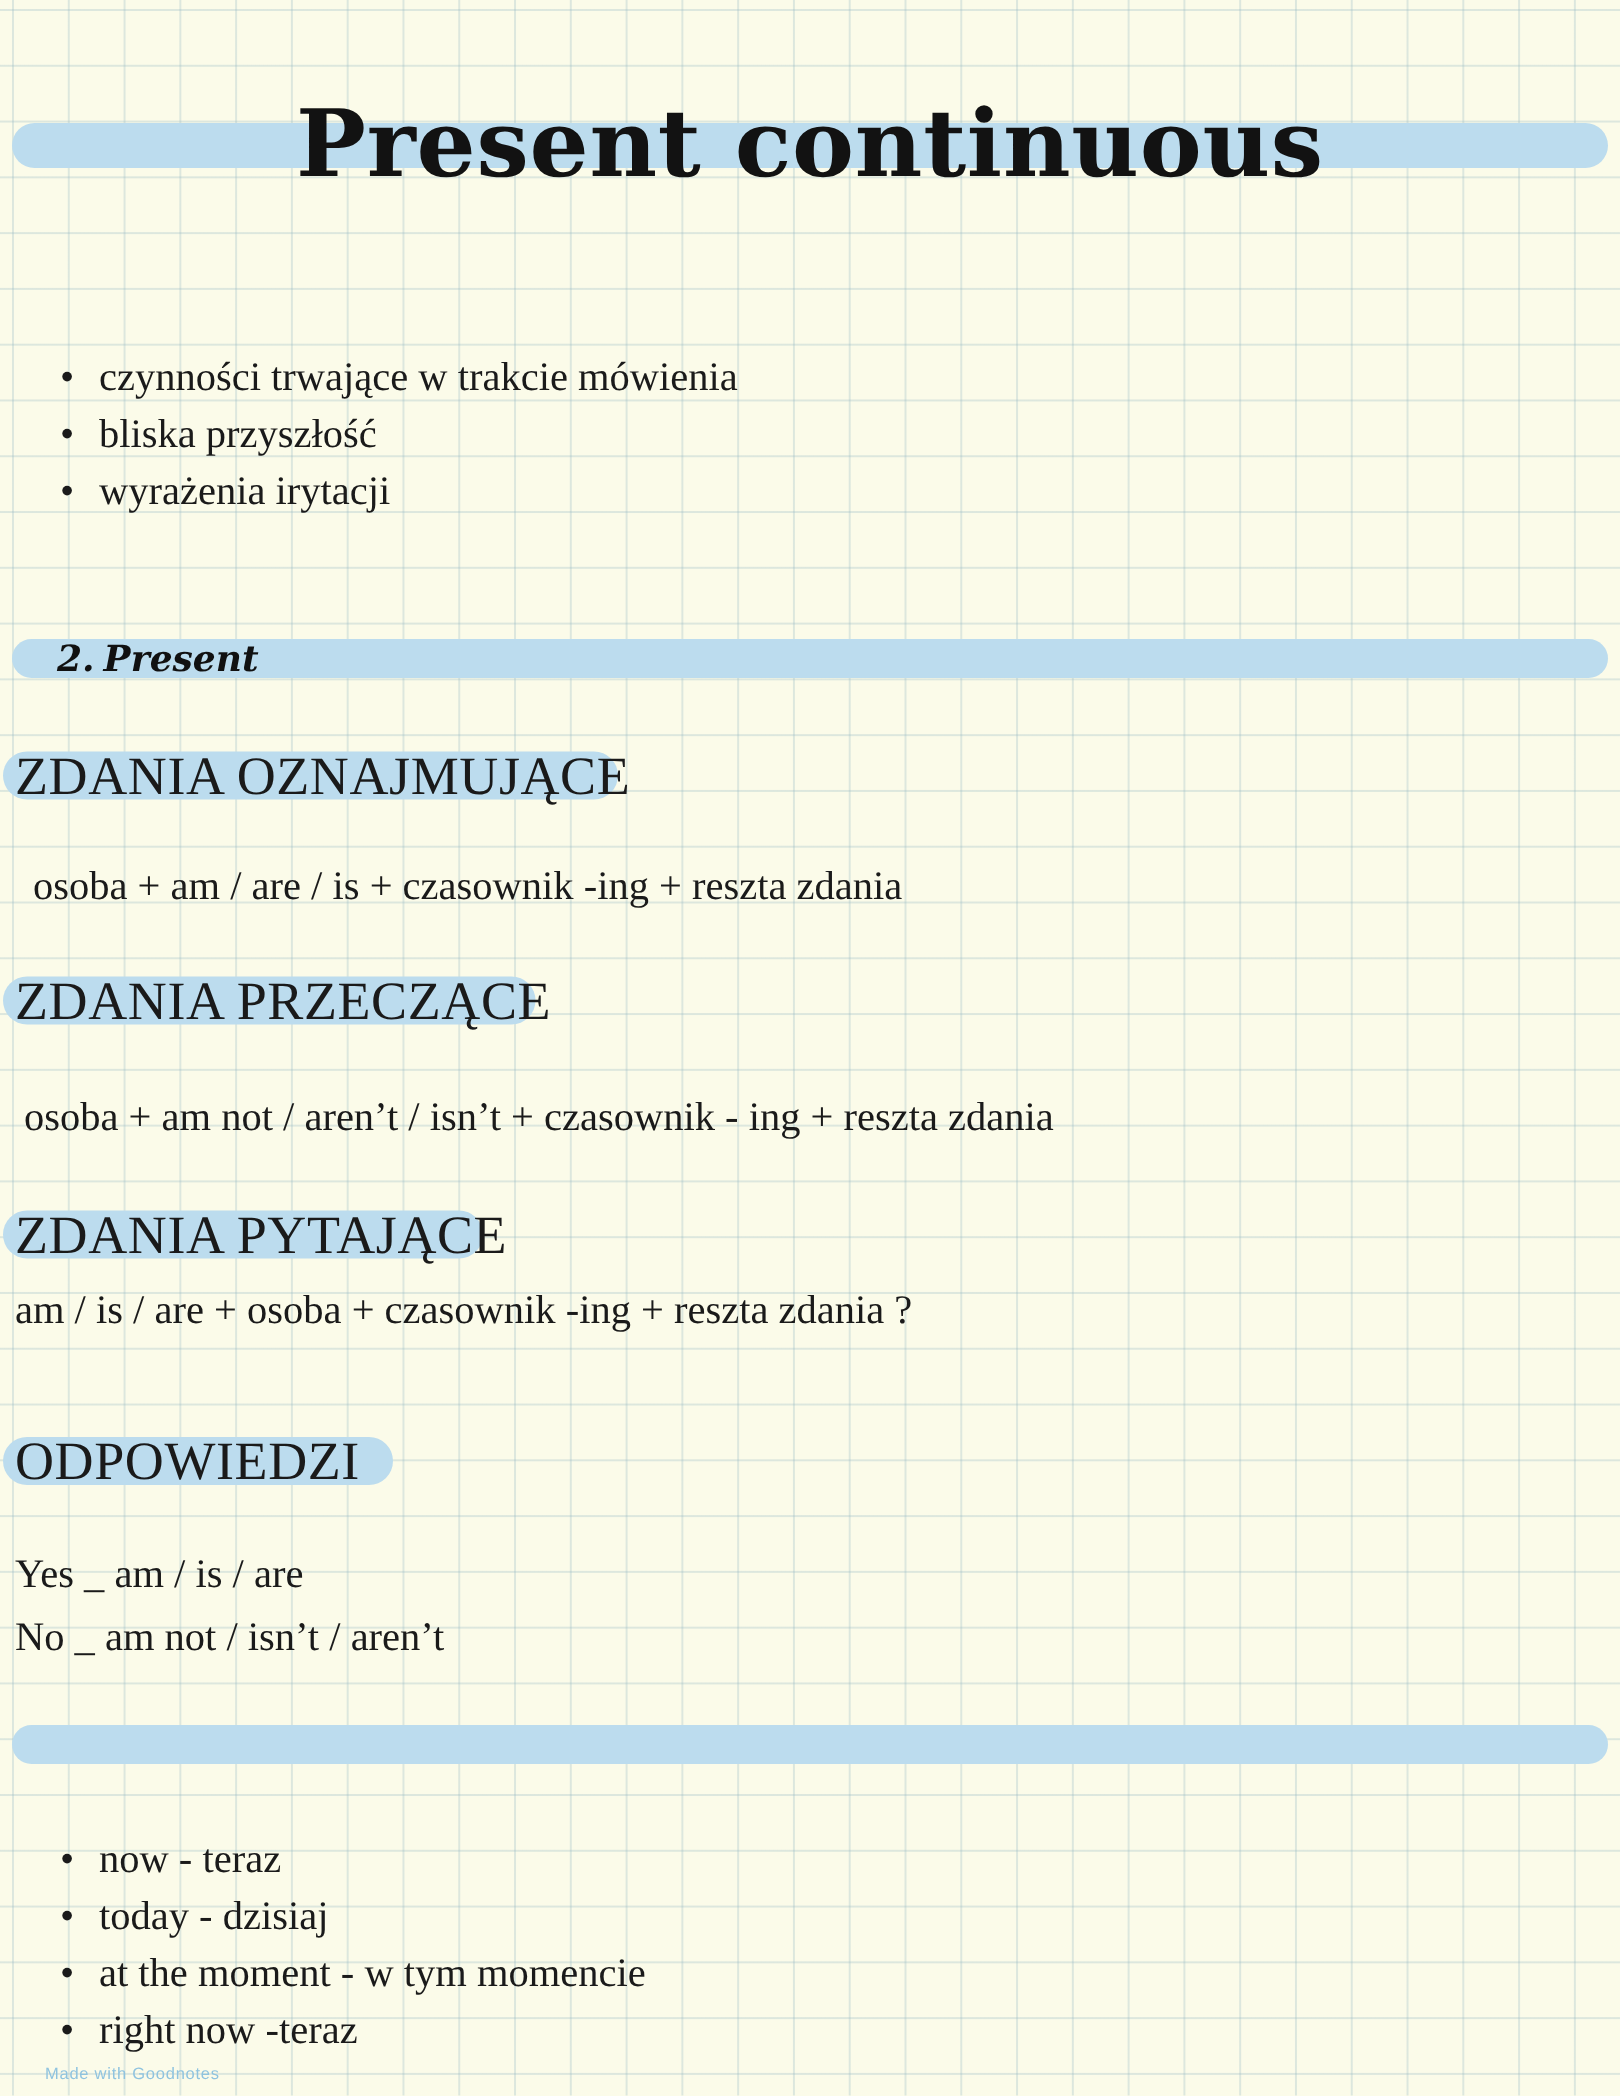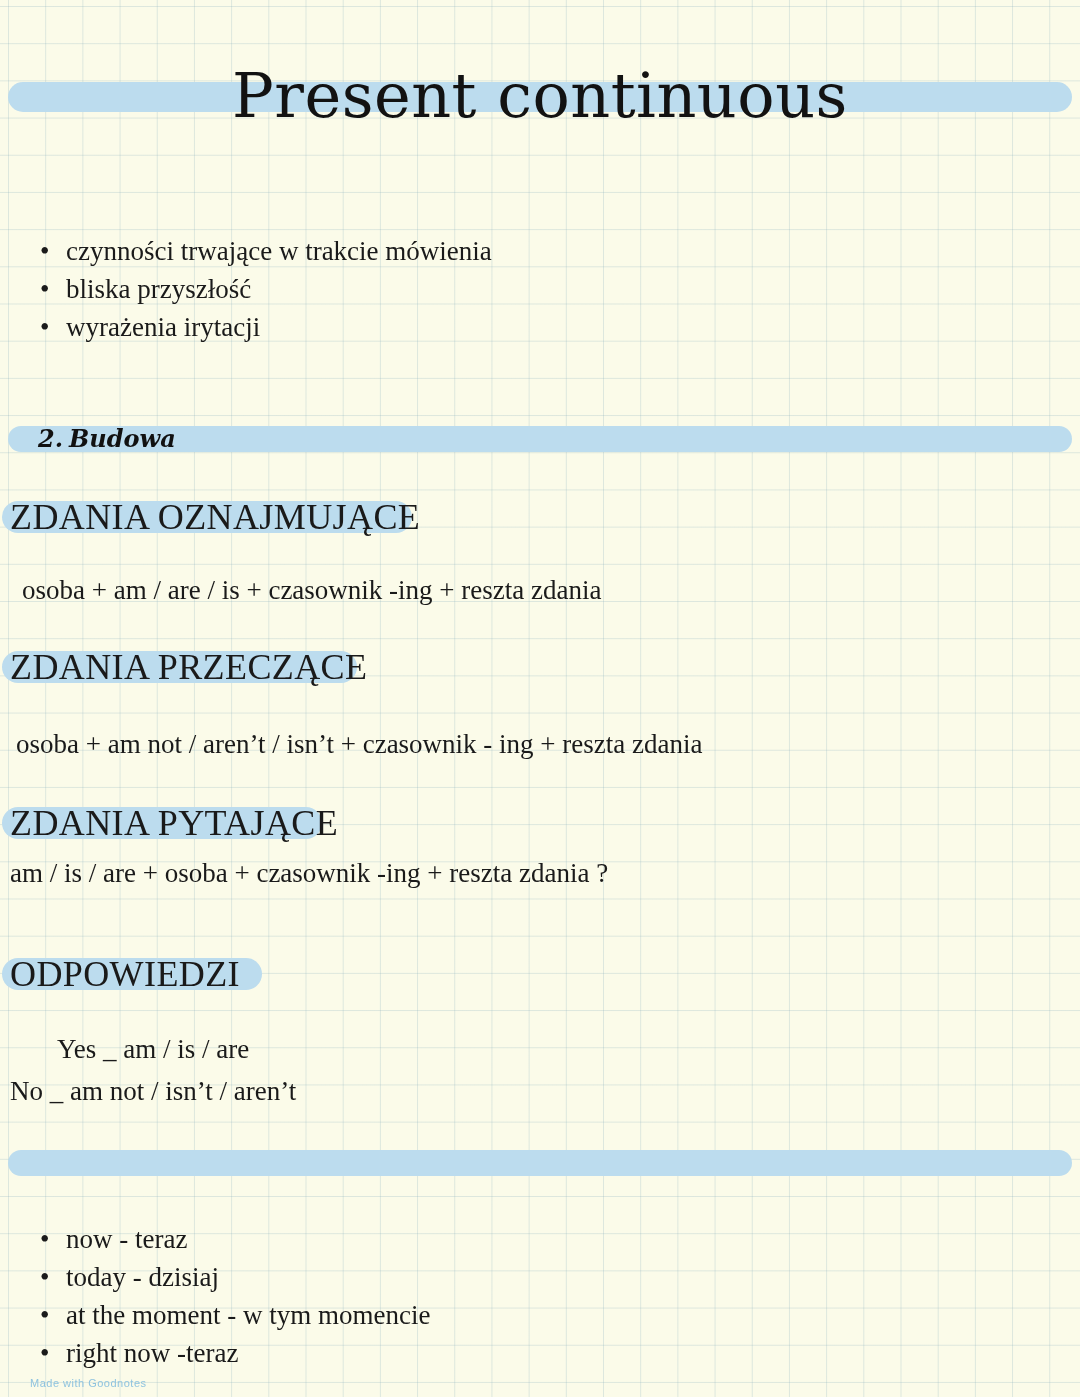--- a/index.html
+++ b/index.html
@@ -34,20 +34,21 @@
     height: 1397px;
   }
 
   
   .title-row {
     position: absolute;
     top: 50px;
     left: 0;
     width: 1080px;
     height: 90px;
+    font-weight: bold;
   }
   .title-band {
     position: absolute;
     top: 32px;
     left: 8px;
     width: 1064px;
     height: 30px;
     background: #bcdcee;
     border-radius: 15px;
   }
@@ -148,21 +149,20 @@
     line-height: 34px;
     white-space: nowrap;
   }
 
   .answers {
     position: absolute;
     left: 10px;
     font-size: 27px;
     line-height: 42px;
     white-space: nowrap;
-    text-align: center;
   }
 
   .watermark {
     position: absolute;
     left: 30px;
     bottom: 8px;
     font-size: 11px;
     color: #8fc3df;
     font-family: "Liberation Sans", sans-serif;
     letter-spacing: 0.5px;
@@ -183,21 +183,21 @@
 
   <ul class="bullets" style="top:232px;">
     <li>czynności trwające w trakcie mówienia</li>
     <li>bliska przyszłość</li>
     <li>wyrażenia irytacji</li>
   </ul>
 
   <div class="sec" style="top:422px;">
     <div class="band" style="left:8px; width:1064px;"></div>
     <div class="lbl" style="left:38px; font-size:24px;">
-      <span class="num" style="margin-right:6px;">2.</span><span>Budowa</span>
+      <span class="num" style="margin-right:6px;">2.</span><span>Present</span>
     </div>
   </div>
 
   <div class="sub" style="top:500px;">
     <div class="hl" style="width:410px;"></div>
     <span class="txt">ZDANIA OZNAJMUJĄCE</span>
   </div>
   <div class="formula" style="top:573px; left:22px;">osoba + am / are / is + czasownik -ing + reszta zdania</div>
 
   <div class="sub" style="top:650px;">

